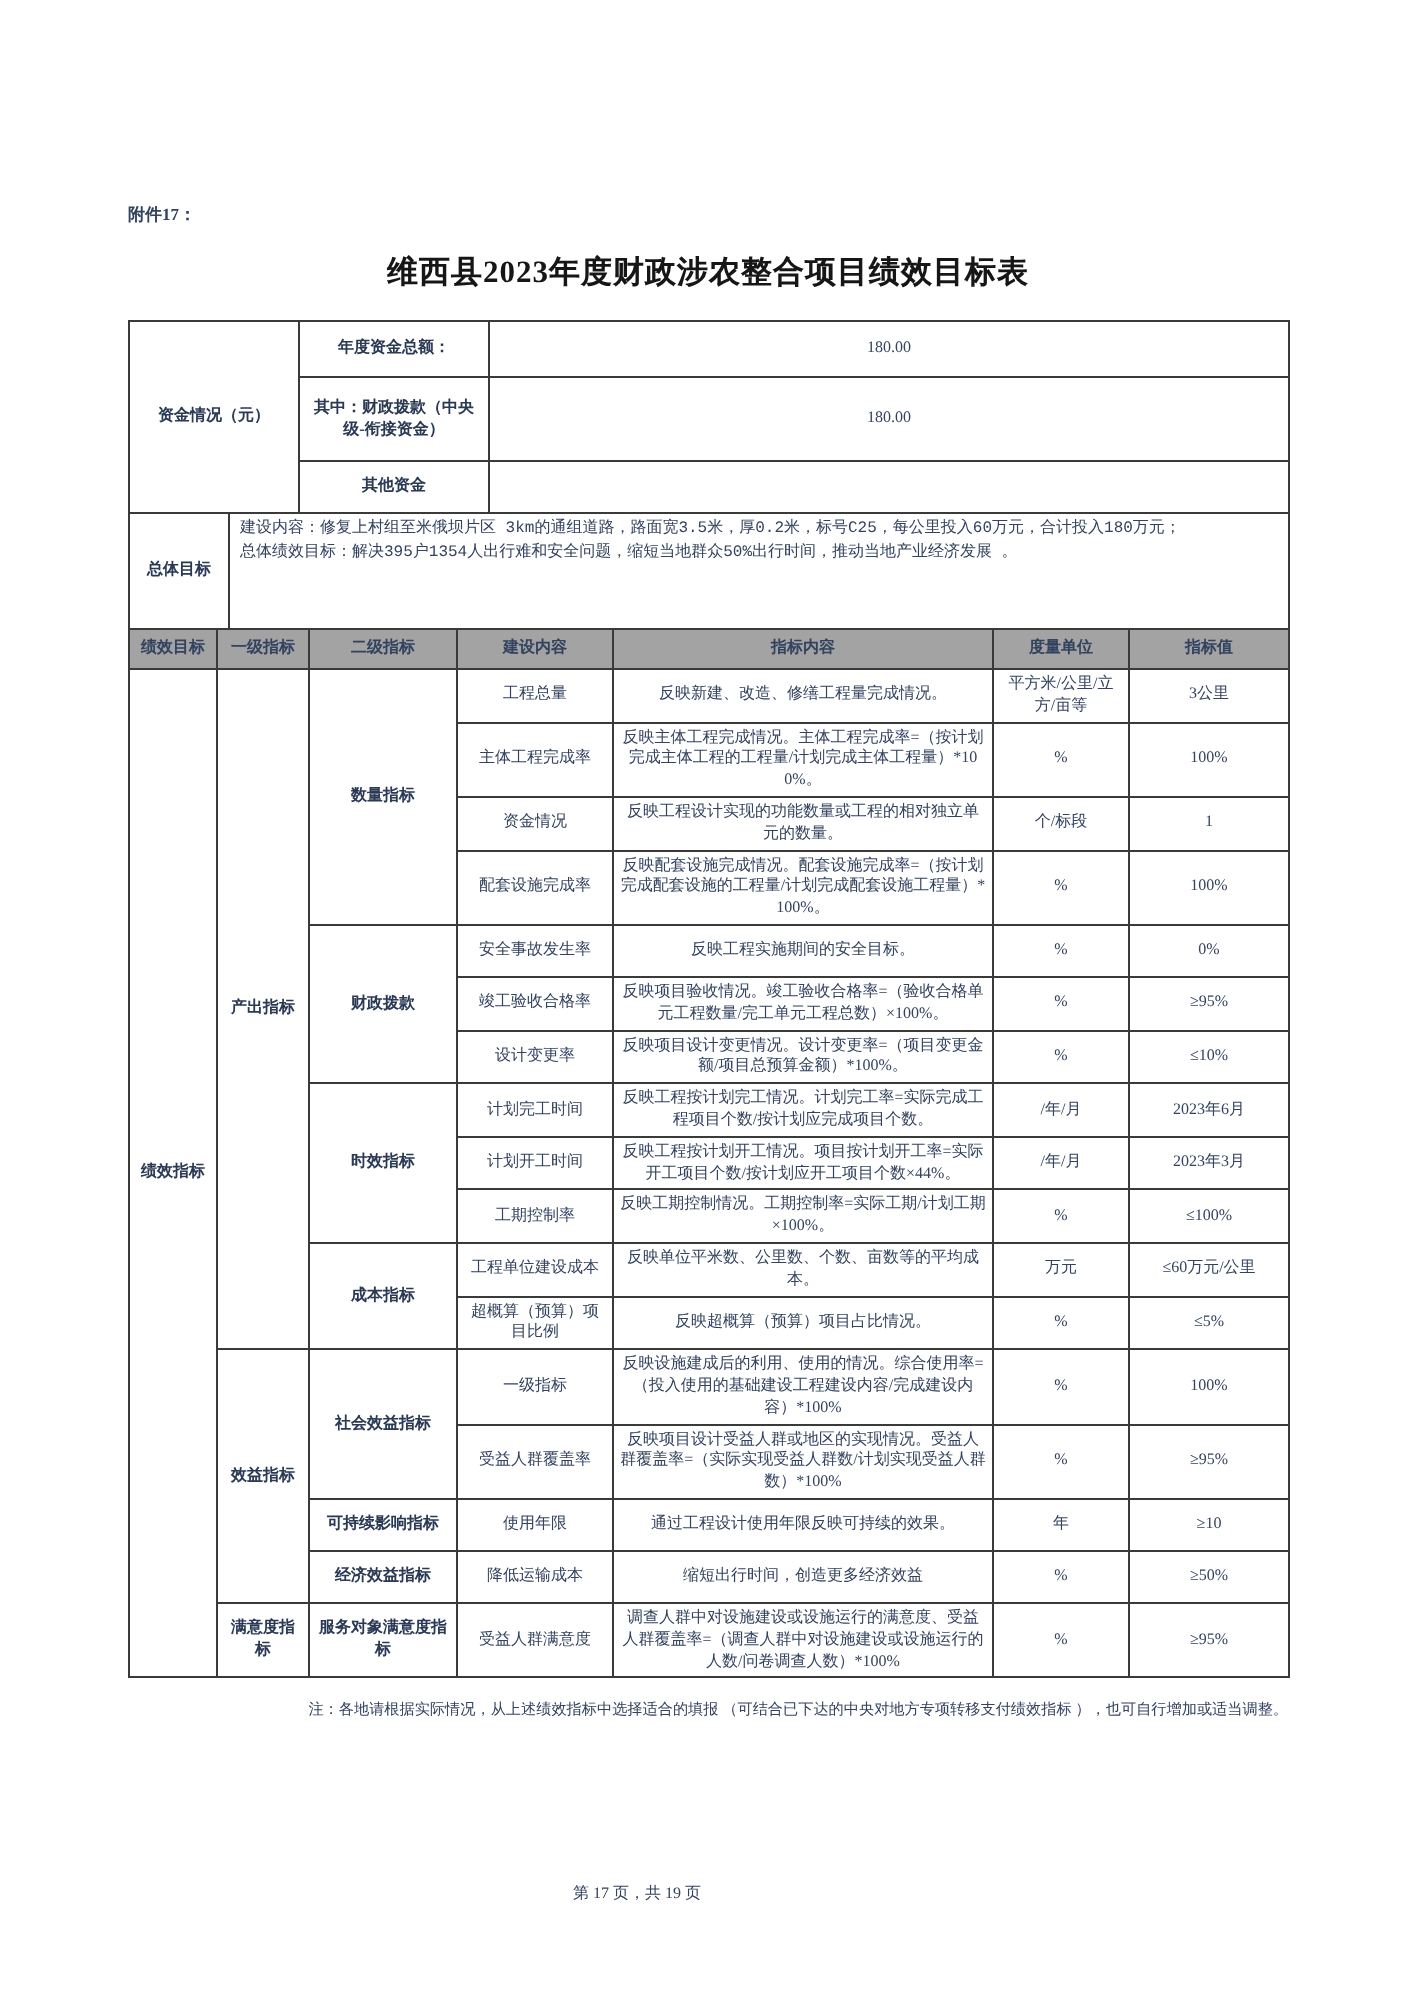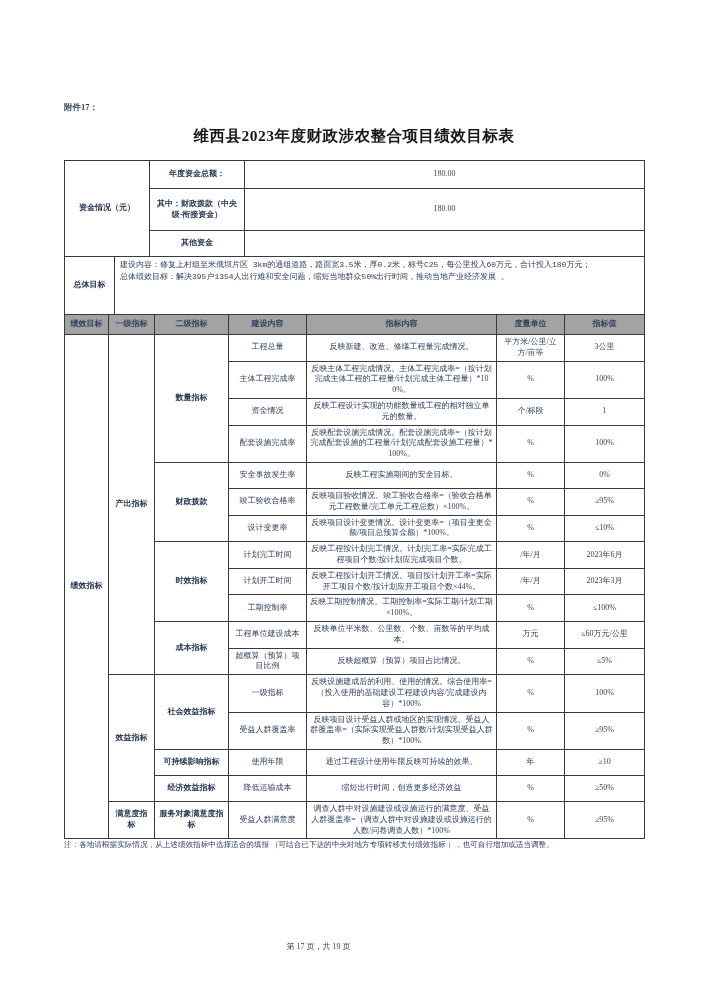--- a/index.html
+++ b/index.html
@@ -67,22 +67,22 @@
     word-break: break-all;
   }
   .overall-text div { margin-bottom: 1px; font-family: Liberation Mono, monospace; }
   .ind-table tr { height: 26px; }
   .ind-table tr.head { height: 20px; }
   .ind-table th { font-weight: bold; background: #a3a3a3; }
   .contact-line { display: block; }
   .note {
     font-size: 7.6px;
     color: #33425f;
-    margin-top: 1px;
-    text-align: left;
+    margin-top: 11px;
+    text-align: right;
   }
   .footer {
     position: absolute;
     left: 0;
     width: 637px;
     top: 941px;
     text-align: center;
     font-size: 8px;
     color: #33425f;
   }

